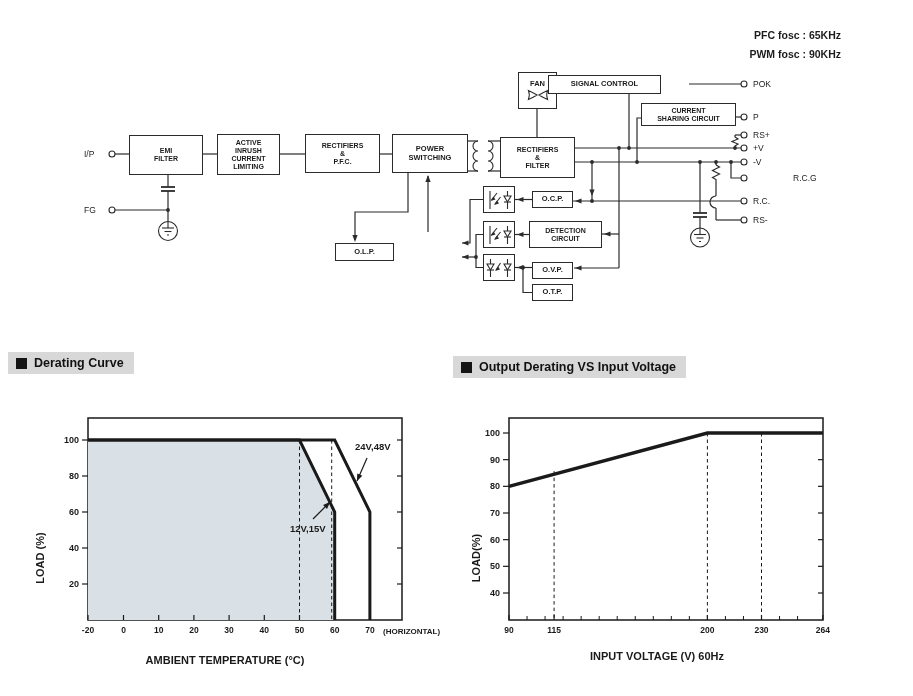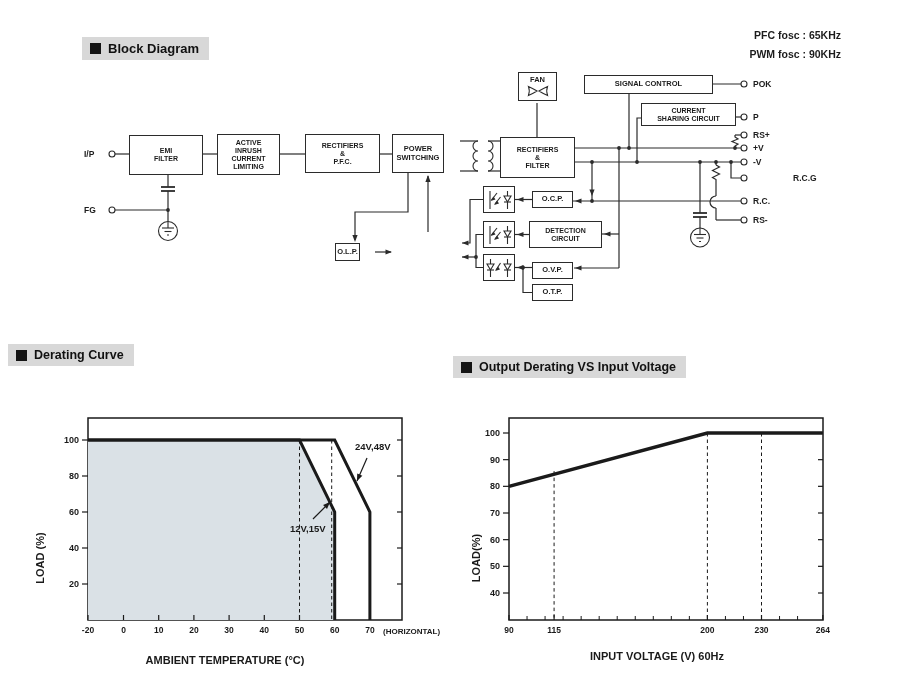--- a/index.html
+++ b/index.html
@@ -2,47 +2,43 @@
 <html><head>
 <meta charset="utf-8">
 <style>
   html,body{margin:0;padding:0;background:#fff;}
   #page{position:relative;width:913px;height:696px;background:#ffffff;overflow:hidden;
         font-family:"Liberation Sans",sans-serif;color:#1a1a1a;}
   .section-header{position:absolute;background:#d8d8d8;display:flex;align-items:center;
         gap:7px;padding:4px 10px 4px 8px;font-weight:bold;color:#111;}
   .section-header .sq{width:11px;height:11px;background:#141414;flex:0 0 auto;}
   #hdr-block{left:82px;top:37px;font-size:13px;}
-  #hdr-derate{left:8px;top:344px;font-size:12.5px;}
+  #hdr-derate{left:8px;top:352px;font-size:12.5px;}
   #hdr-output{left:453px;top:356px;font-size:12.5px;}
   #osc-notes{position:absolute;right:72px;top:26px;text-align:right;
         font-size:10.5px;font-weight:bold;line-height:19px;color:#1c1c1c;}
   .bbox{position:absolute;border:1.2px solid #2b2b2b;box-sizing:border-box;background:#fff;
         display:flex;flex-direction:column;align-items:center;justify-content:center;
         text-align:center;font-weight:bold;font-size:7px;line-height:8px;
         white-space:pre-line;color:#1a1a1a;}
   .bbox.big{font-size:7.5px;line-height:8.5px;}
-  .tlabel{position:absolute;font-weight:bold;font-size:8.5px;color:#1c1c1c;line-height:10px;}
+  .tlabel{position:absolute;font-weight:normal;font-size:8.5px;color:#1c1c1c;line-height:10px;}
   .tlabel.r{width:20px;text-align:left;}
   svg{position:absolute;left:0;top:0;}
   svg text{font-family:"Liberation Sans",sans-serif;fill:#1a1a1a;}
   .wire{stroke:#2b2b2b;stroke-width:1.2;fill:none;}
   .sym{stroke:#2b2b2b;stroke-width:1.1;fill:none;}
   .dot{fill:#2b2b2b;}
   .ah{fill:#2b2b2b;stroke:none;}
 </style>
 </head>
 <body>
 
 <div id="page">
 
-  <div class="section-header" id="hdr-block">
-    <span class="sq"></span>
-    <span>Block Diagram</span>
-  </div>
   <div class="section-header" id="hdr-derate">
     <span class="sq"></span>
     <span>Derating Curve</span>
   </div>
   <div class="section-header" id="hdr-output">
     <span class="sq"></span>
     <span>Output Derating VS Input Voltage</span>
   </div>
 
   <div id="osc-notes">
@@ -188,36 +184,36 @@
 
   <div class="bbox" style="left:129px;top:135px;width:74px;height:40px;"><span>EMI
 FILTER</span></div>
   <div class="bbox" style="left:217px;top:134px;width:63px;height:41px;"><span>ACTIVE
 INRUSH
 CURRENT
 LIMITING</span></div>
   <div class="bbox" style="left:305px;top:134px;width:75px;height:39px;"><span>RECTIFIERS
 &amp;
 P.F.C.</span></div>
-  <div class="bbox big" style="left:392px;top:134px;width:52px;height:39px;"><span>POWER
+  <div class="bbox big" style="left:392px;top:134px;width:76px;height:39px;"><span>POWER
 SWITCHING</span></div>
   <div class="bbox" style="left:500px;top:137px;width:75px;height:41px;"><span>RECTIFIERS
 &amp;
 FILTER</span></div>
-  <div class="bbox big" style="left:518px;top:72px;width:39px;height:29px;gap:1px;">
+  <div class="bbox big" style="left:518px;top:72px;width:39px;height:37px;gap:1px;">
     <span>FAN</span>
     <svg width="22" height="12" viewBox="0 0 24 13" style="position:static">
       <path d="M1.5,1.5 Q6,3.5 11,6.5 Q6,9.5 1.5,11.5 Q3.5,6.5 1.5,1.5 Z" class="sym"></path>
       <path d="M22.5,1.5 Q18,3.5 13,6.5 Q18,9.5 22.5,11.5 Q20.5,6.5 22.5,1.5 Z" class="sym"></path>
     </svg>
   </div>
-  <div class="bbox big" style="left:584px;top:75px;width:129px;height:19px;text-align:right;"><span>SIGNAL CONTROL</span></div>
+  <div class="bbox big" style="left:548px;top:75px;width:113px;height:19px;text-align:right;"><span>SIGNAL CONTROL</span></div>
   <div class="bbox" style="left:641px;top:103px;width:95px;height:23px;"><span>CURRENT
 SHARING CIRCUIT</span></div>
-  <div class="bbox big" style="left:335px;top:243px;width:25px;height:18px;"><span>O.L.P.</span></div>
+  <div class="bbox big" style="left:335px;top:243px;width:59px;height:18px;"><span>O.L.P.</span></div>
   <div class="bbox big" style="left:532px;top:191px;width:41px;height:17px;text-align:right;"><span>O.C.P.</span></div>
   <div class="bbox" style="left:529px;top:221px;width:73px;height:27px;"><span>DETECTION
 CIRCUIT</span></div>
   <div class="bbox big" style="left:532px;top:262px;width:41px;height:17px;"><span>O.V.P.</span></div>
   <div class="bbox big" style="left:532px;top:284px;width:41px;height:17px;"><span>O.T.P.</span></div>
 
   <div class="bbox" style="left:483px;top:186px;width:32px;height:27px;">
     <svg width="28" height="22" viewBox="0 0 28 22" style="position:static" class="sym">
       <line x1="5" y1="2" x2="5" y2="20"></line>
         <line x1="12" y1="4" x2="6.5" y2="11"></line>

